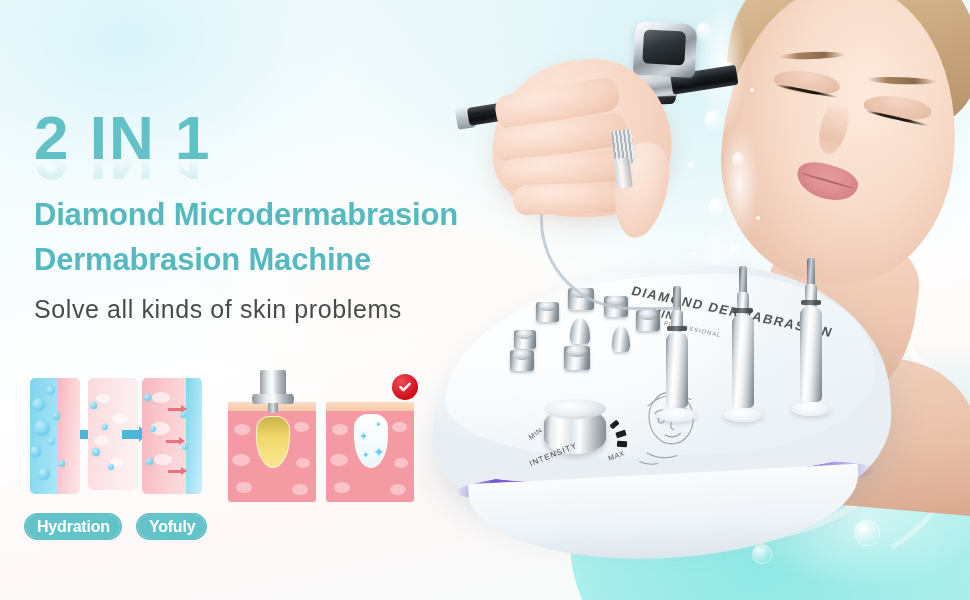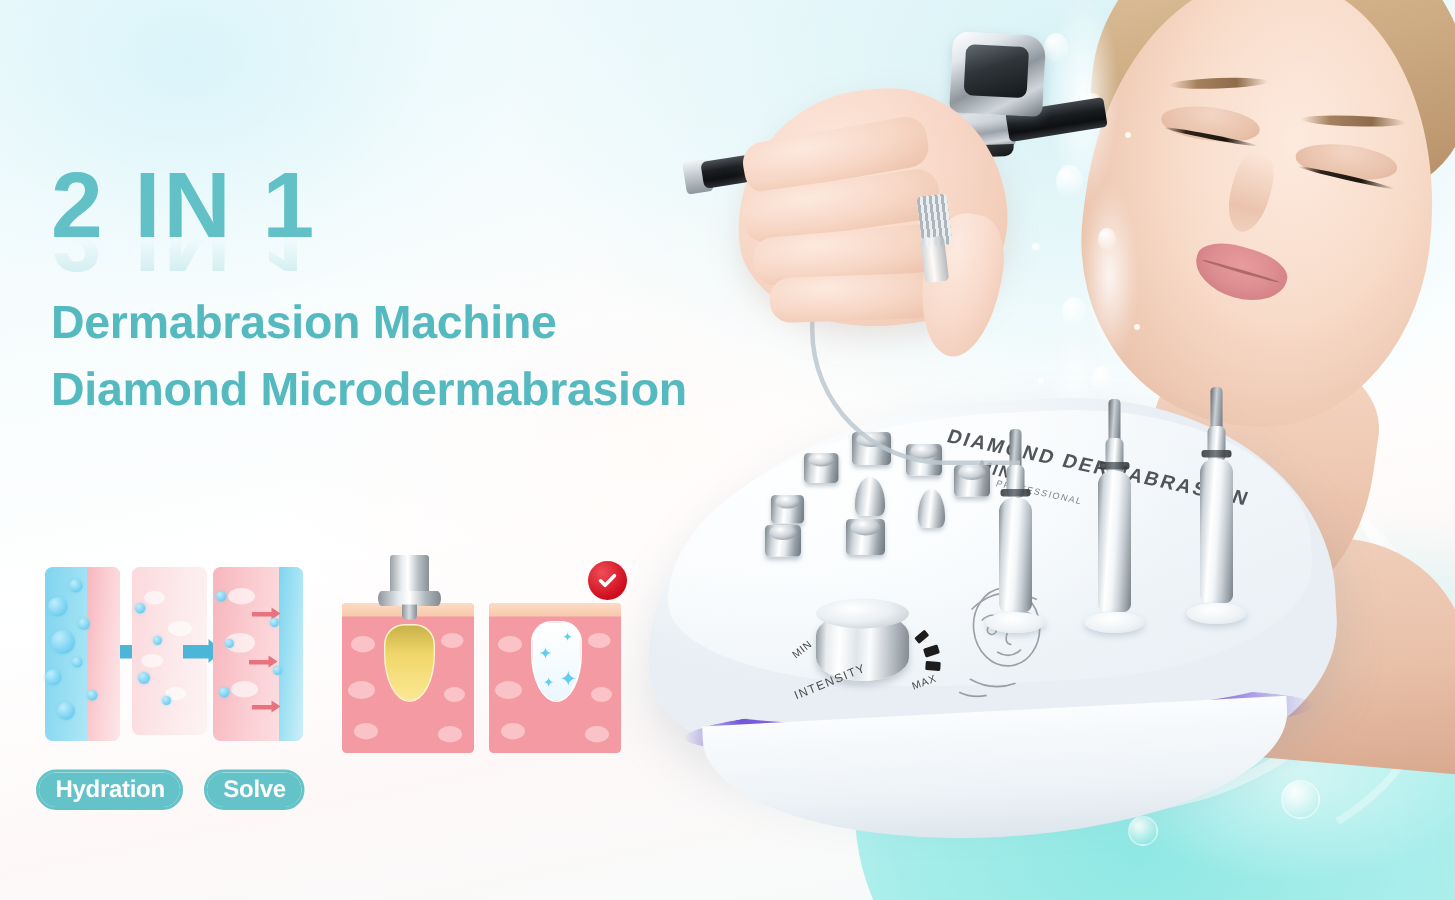--- a/index.html
+++ b/index.html
@@ -891,22 +891,23 @@
   <div class="water-arc"></div>
   <div class="water-arc two"></div>
   <div class="bubble" style="right:90px;  bottom:54px;  width:26px; height:26px;"></div>
   <div class="bubble" style="right:146px; bottom:98px;  width:18px; height:18px;"></div>
   <div class="bubble" style="right:46px;  bottom:124px; width:14px; height:14px;"></div>
   <div class="bubble" style="right:198px; bottom:36px;  width:20px; height:20px;"></div>
 
   <div class="headline-block">
     <div class="two-in-one">2 IN 1</div>
     <div class="two-in-one-reflection">2 IN 1</div>
+    <div class="subhead">Diamond Microdermabrasion</div>
     <div class="subhead">Dermabrasion Machine</div>
-    <div class="subhead">Diamond Microdermabrasion</div>
+    <div class="tagline">Solve all kinds of skin problems</div>
   </div>
 
   <div class="illus-row">
 
     <div class="illus">
       <div class="hydration-diagram">
         <div class="skin-slab slab-a">
           <div class="layer-blue"></div>
           <div class="layer-pink" style="left:28px; right:0;"></div>
         </div>
@@ -994,17 +995,17 @@
         </div>
       </div>
     </div>
   </div>
 
   <div class="badge-row">
     <div class="badge">
       <div class="badge-key">Hydration</div>
     </div>
     <div class="badge">
-      <div class="badge-key">Solve</div>
+      <div class="badge-key">Yofuly</div>
     </div>
   </div>
 
 </div>
 
 </body></html>

